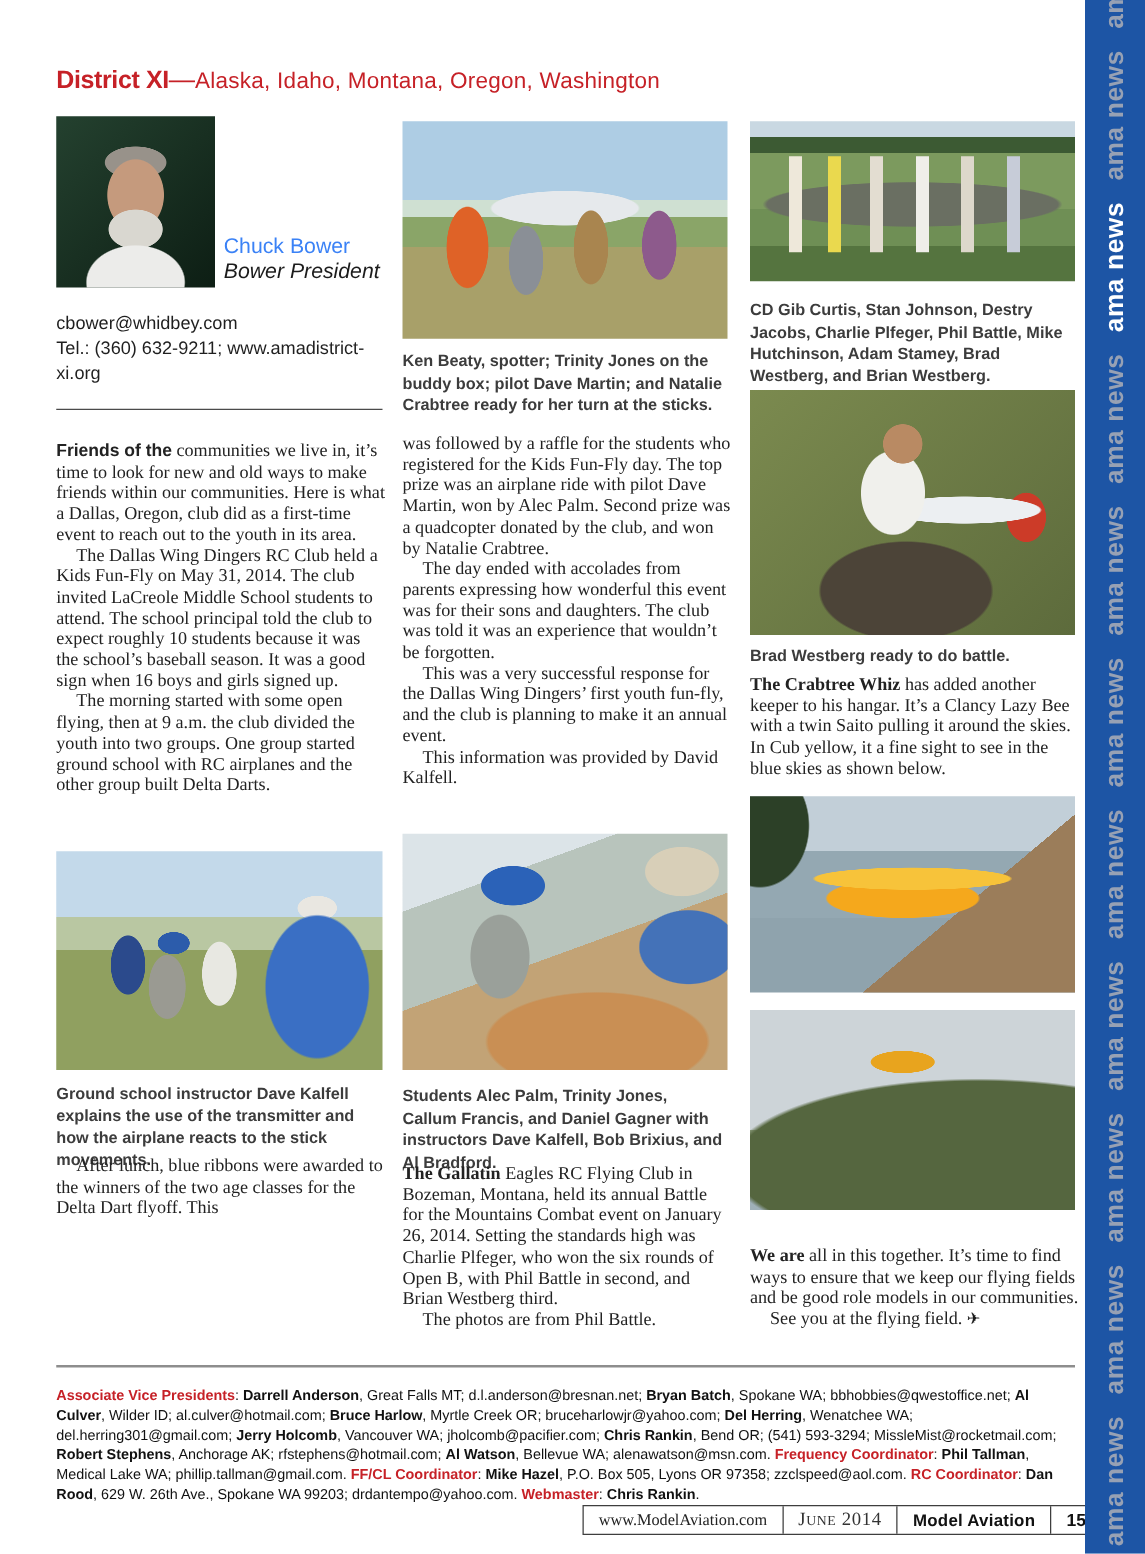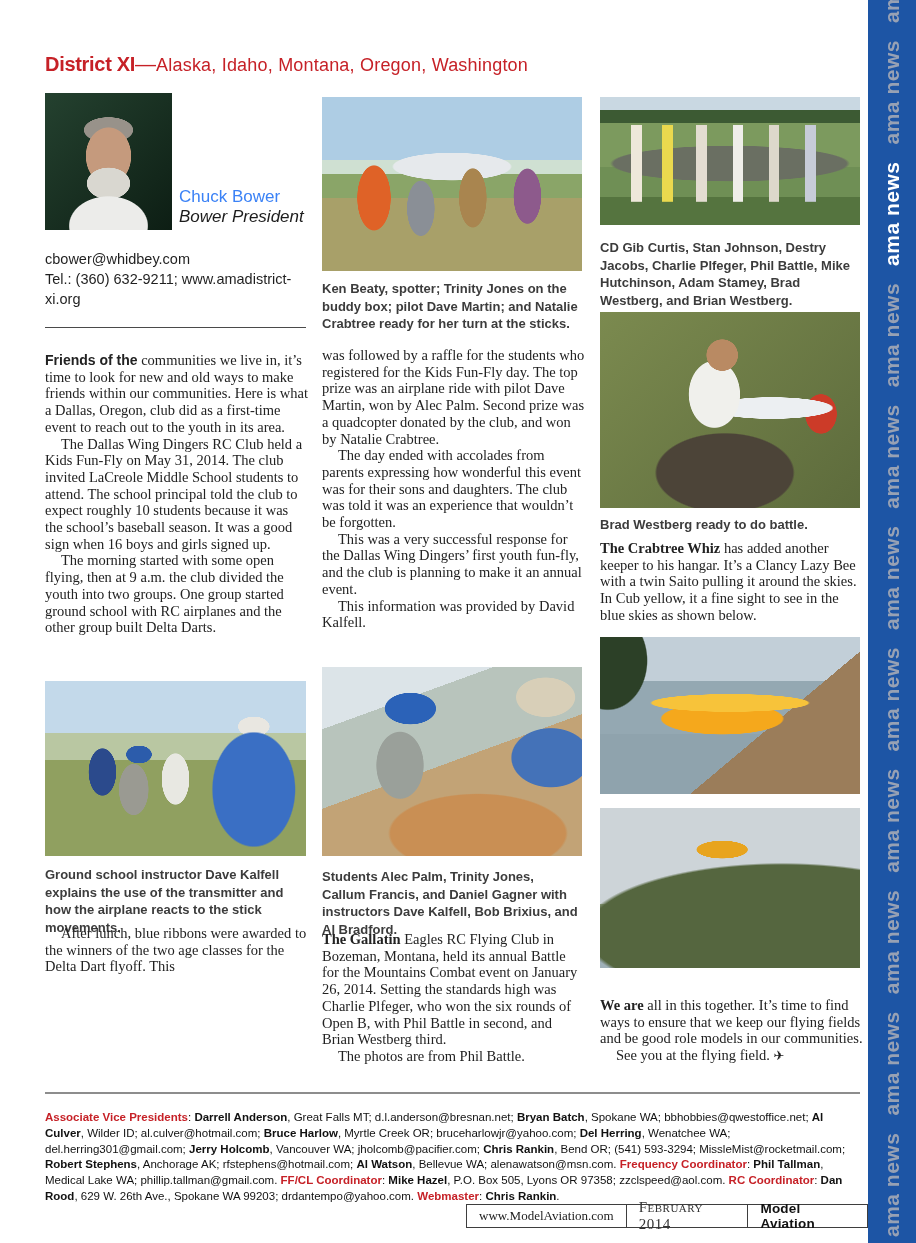--- a/index.html
+++ b/index.html
@@ -181,21 +181,21 @@
   <div class="ph ph-flying"></div>
   <div class="col" style="left:600px; top:984px;margin-top:13px;">
     <p><span class="lead-serif">We are</span><span> all in this together. It’s time to find ways to ensure that we keep our flying fields and be good role models in our communities.</span></p>
     <p class="ind"><span>See you at the flying field.</span> <span class="plane-glyph">✈</span></p>
   </div>
 
   <div class="rule-footer"></div>
   <div class="footer-text" id="footer-text"><span class="lbl">Associate Vice Presidents</span><span class="">: </span><span class="nm">Darrell Anderson</span><span class="">, Great Falls MT; d.l.anderson@bresnan.net; </span><span class="nm">Bryan Batch</span><span class="">, Spokane WA; bbhobbies@qwestoffice.net; </span><span class="nm">Al Culver</span><span class="">, Wilder ID; al.culver@hotmail.com; </span><span class="nm">Bruce Harlow</span><span class="">, Myrtle Creek OR; bruceharlowjr@yahoo.com; </span><span class="nm">Del Herring</span><span class="">, Wenatchee WA; del.herring301@gmail.com; </span><span class="nm">Jerry Holcomb</span><span class="">, Vancouver WA; jholcomb@pacifier.com; </span><span class="nm">Chris Rankin</span><span class="">, Bend OR; (541) 593-3294; MissleMist@rocketmail.com; </span><span class="nm">Robert Stephens</span><span class="">,  Anchorage AK; rfstephens@hotmail.com; </span><span class="nm">Al Watson</span><span class="">, Bellevue WA; alenawatson@msn.com. </span><span class="lbl">Frequency Coordinator</span><span class="">: </span><span class="nm">Phil Tallman</span><span class="">, Medical Lake WA; phillip.tallman@gmail.com. </span><span class="lbl">FF/CL Coordinator</span><span class="">: </span><span class="nm">Mike Hazel</span><span class="">, P.O. Box 505, Lyons OR 97358; zzclspeed@aol.com. </span><span class="lbl">RC Coordinator</span><span class="">: </span><span class="nm">Dan Rood</span><span class="">, 629 W. 26th Ave., Spokane WA 99203; drdantempo@yahoo.com. </span><span class="lbl">Webmaster</span><span class="">: </span><span class="nm">Chris Rankin</span><span class="">.</span></div>
   <div class="footer-bar">
     <div class="cell fb-web">www.ModelAviation.com</div>
-    <div class="cell fb-issue">February 2014</div>
+    <div class="cell fb-issue">June 2014</div>
     <div class="cell fb-mag">Model Aviation</div>
     <div class="cell fb-page">155</div>
   </div>
 
   <div class="sidebar" id="sidebar" style="background: rgb(29, 85, 165);">
     <div class="sidebar-inner" id="sidebar-inner">
         <span class="sidebar-item" style="color: rgb(151, 161, 180);">ama news</span>
         <span class="sidebar-item" style="color: rgb(151, 161, 180);">ama news</span>
         <span class="sidebar-item" style="color: rgb(151, 161, 180);">ama news</span>
         <span class="sidebar-item" style="color: rgb(151, 161, 180);">ama news</span>

